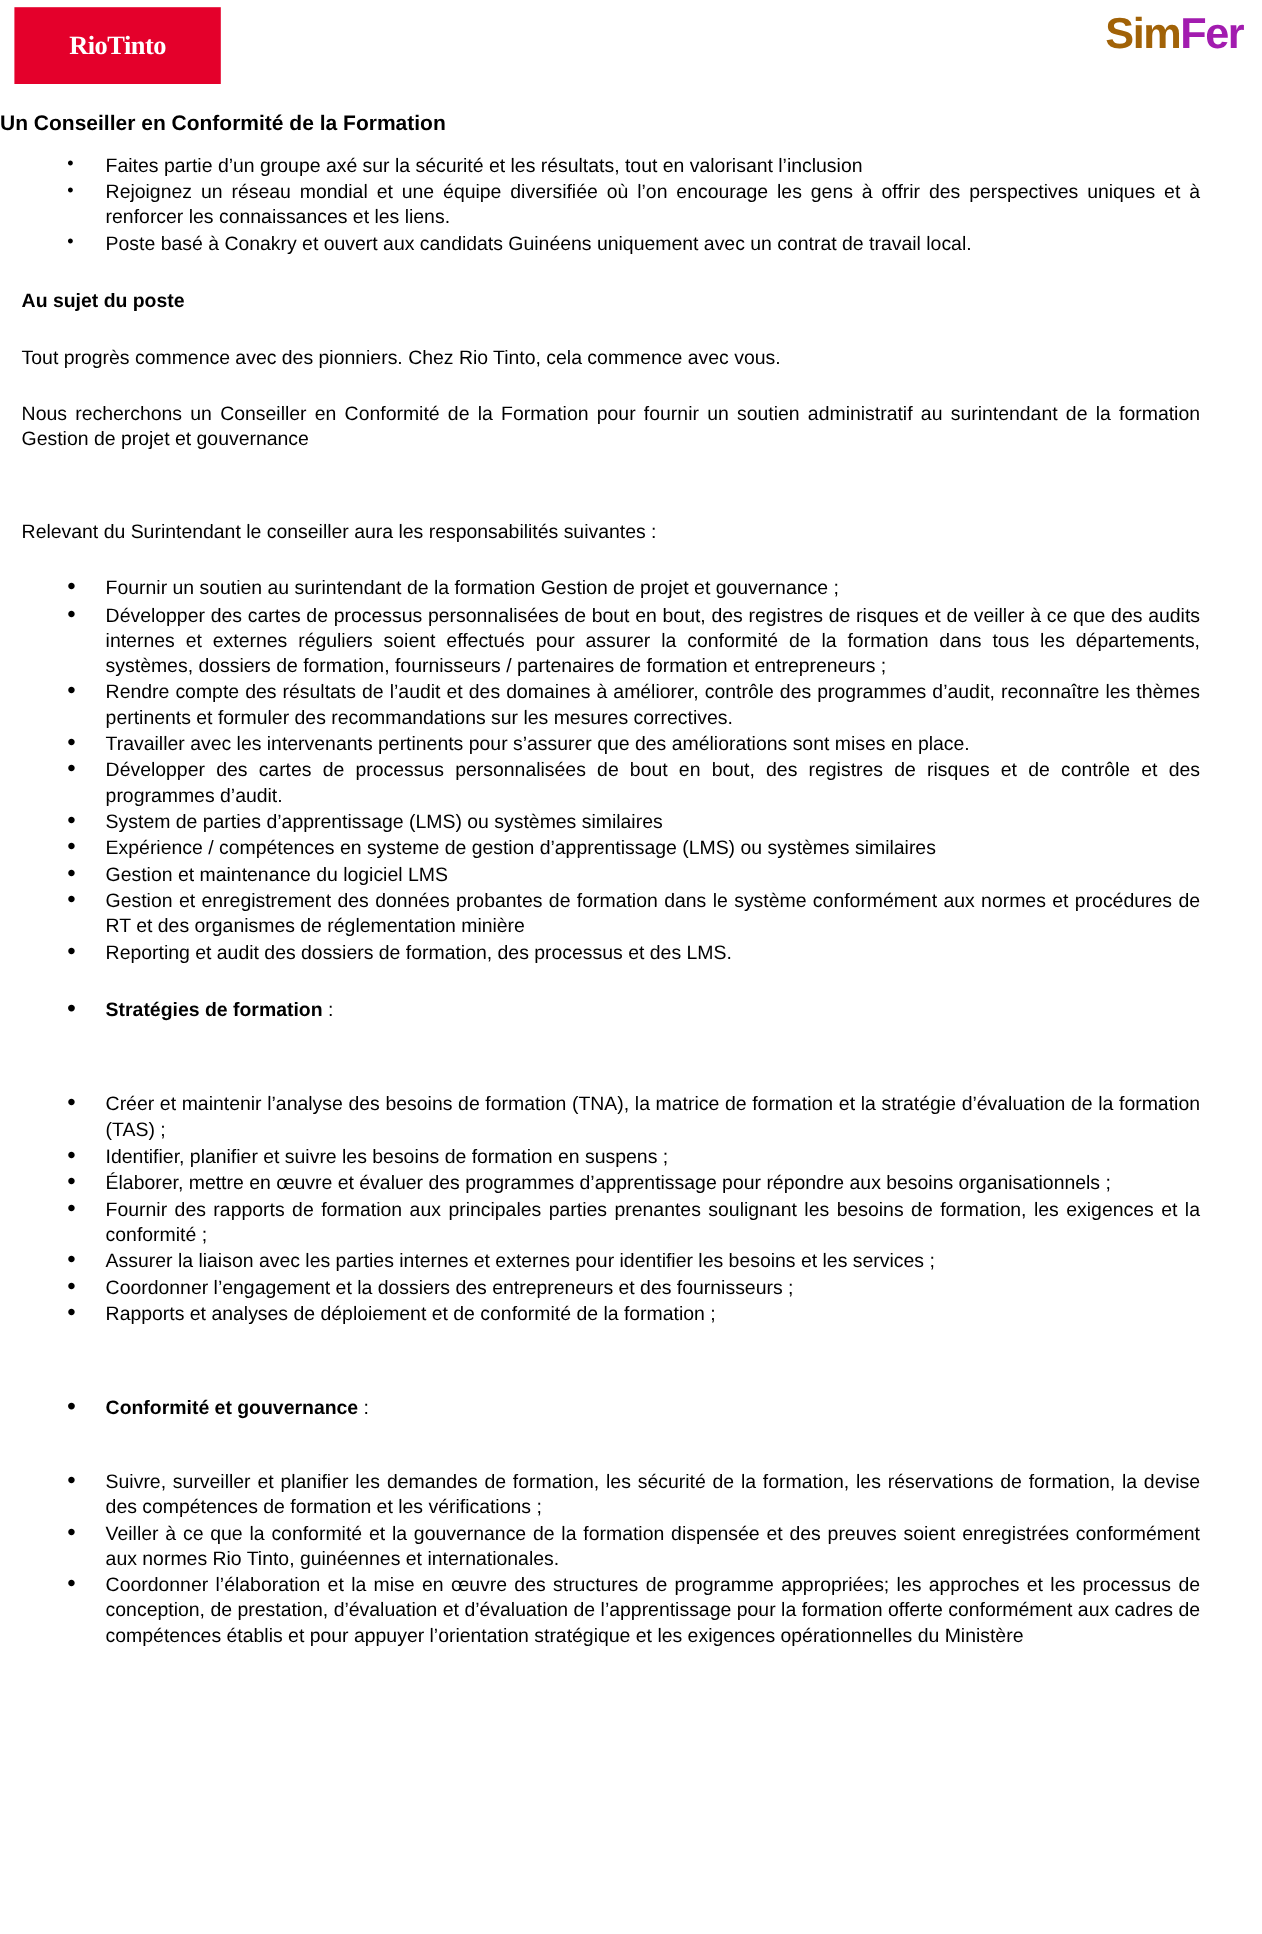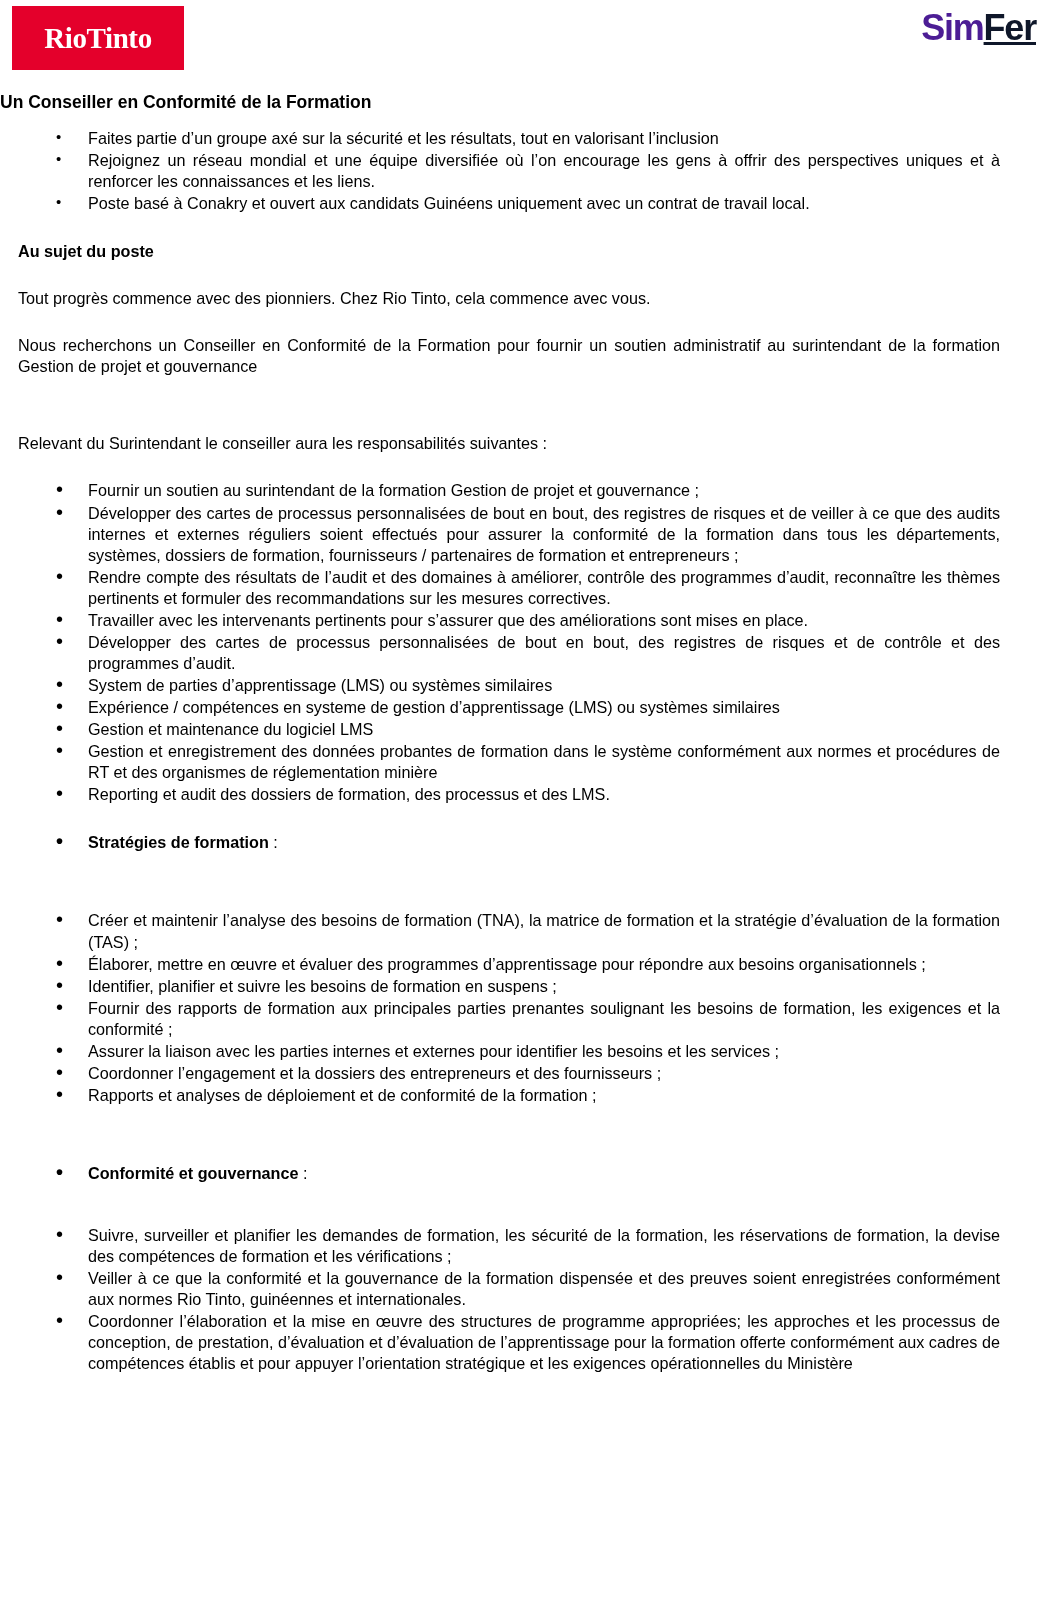--- a/index.html
+++ b/index.html
@@ -36,39 +36,39 @@
     width: 172px;
     height: 64px;
     background: #e4002b;
     display: flex;
     align-items: center;
     justify-content: center;
   }
   .logo-riotinto span {
     font-family: "Liberation Serif", serif;
     font-weight: 700;
-    font-size: 29px;
+    font-size: 22px;
     letter-spacing: -0.4px;
     color: #ffffff;
     line-height: 1;
     white-space: nowrap;
   }
   .logo-simfer {
     position: absolute;
     right: 16px;
     top: 10px;
     font-family: "Liberation Sans", sans-serif;
     font-weight: 700;
     font-size: 36px;
     letter-spacing: -1.2px;
     line-height: 1;
     white-space: nowrap;
   }
-  .logo-simfer .sim { color: #4c1d95; }
-  .logo-simfer .fer { color: #0f172a; text-decoration: underline; }
+  .logo-simfer .sim { color: #a16207; }
+  .logo-simfer .fer { color: #a21caf; }
 
   
   .doc-title {
     font-size: 17.5px;
     font-weight: 700;
     text-underline-offset: 3px;
     margin: 14px 0 0 0;
     padding: 0;
     line-height: 1.25;
   }
@@ -187,22 +187,22 @@
     <div class="spacer-md"></div>
 
     <ul class="blist round">
       <li class="heading-item"><span>Stratégies de formation</span><span class="colon"> :</span></li>
     </ul>
 
     <div class="spacer-xl"></div>
 
     <ul class="blist round">
       <li>Créer et maintenir l’analyse des besoins de formation (TNA), la matrice de formation et la stratégie d’évaluation de la formation (TAS) ;</li>
+      <li>Identifier, planifier et suivre les besoins de formation en suspens ;</li>
       <li>Élaborer, mettre en œuvre et évaluer des programmes d’apprentissage pour répondre aux besoins organisationnels ;</li>
-      <li>Identifier, planifier et suivre les besoins de formation en suspens ;</li>
       <li>Fournir des rapports de formation aux principales parties prenantes soulignant les besoins de formation, les exigences et la conformité ;</li>
       <li>Assurer la liaison avec les parties internes et externes pour identifier les besoins et les services ;</li>
       <li>Coordonner l’engagement et la dossiers des entrepreneurs et des fournisseurs ;</li>
       <li>Rapports et analyses de déploiement et de conformité de la formation ;</li>
     </ul>
 
     <div class="spacer-xl"></div>
 
     <ul class="blist round">
       <li class="heading-item"><span>Conformité et gouvernance</span><span class="colon"> :</span></li>

